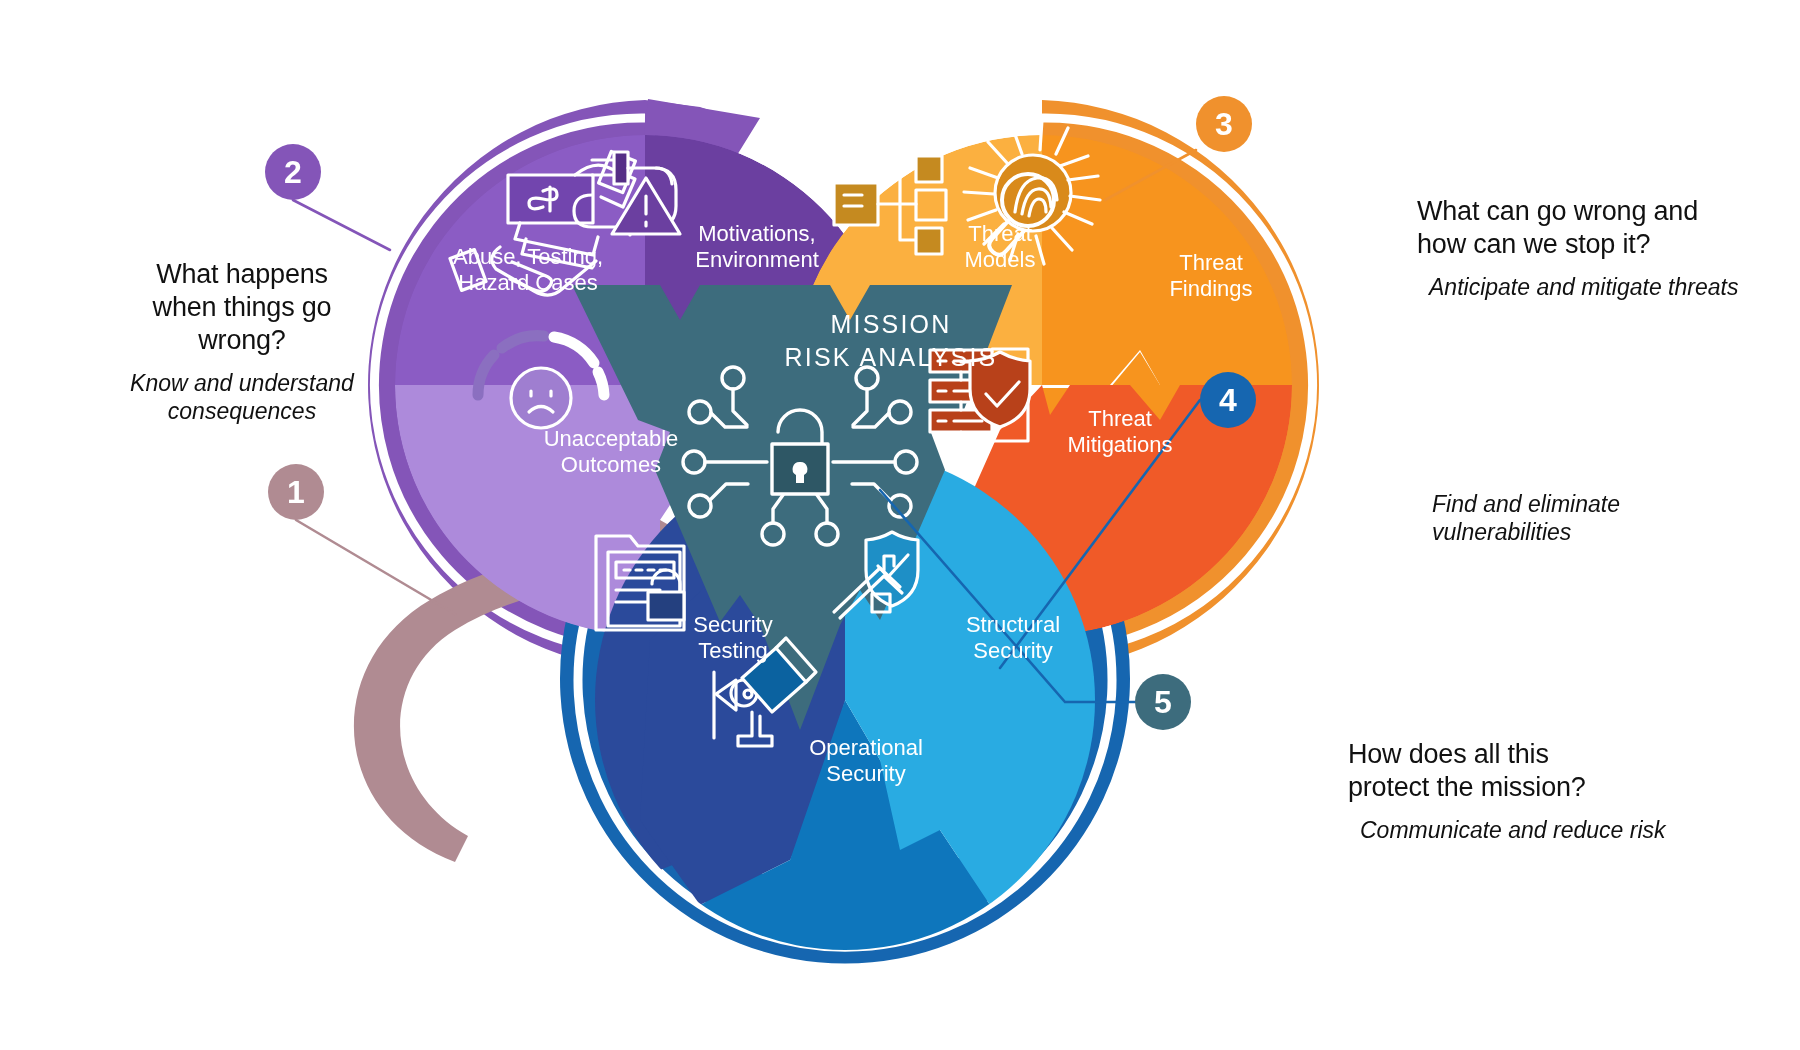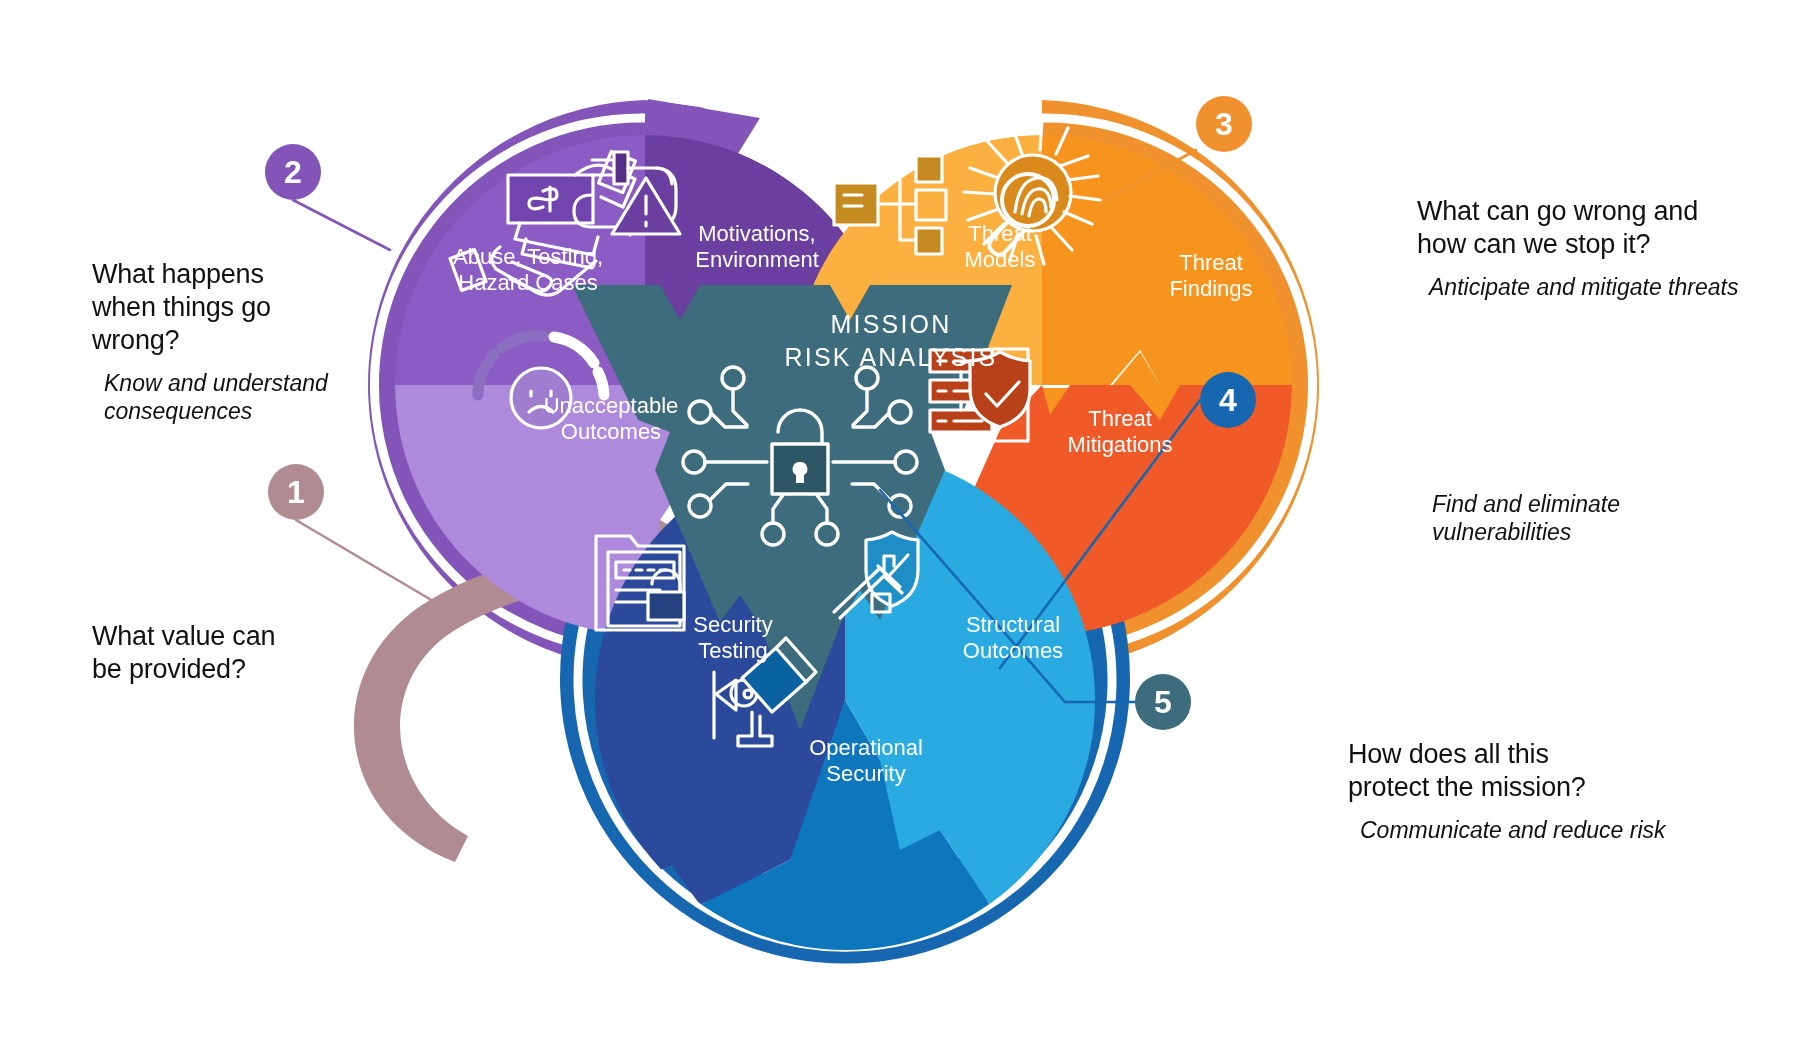--- a/index.html
+++ b/index.html
@@ -367,40 +367,40 @@
       <polyline points="1135,702 1065,702 880,490" stroke="#1666B0" stroke-width="2.6"></polyline>
     </g>
   </svg>
 
   <div class="wedge-label" style="left:528px; top:244px; width:220px;">Abuse, Testing,
 Hazard Cases</div>
 
   <div class="wedge-label" style="left:757px; top:221px; width:200px;">Motivations,
 Environment</div>
 
-  <div class="wedge-label" style="left:611px; top:393px; width:200px;">Unacceptable
+  <div class="wedge-label" style="left:611px; top:426px; width:200px;">Unacceptable
 Outcomes</div>
 
   <div class="wedge-label" style="left:1000px; top:221px; width:160px;">Threat
 Models</div>
 
   <div class="wedge-label" style="left:1211px; top:250px; width:160px;">Threat
 Findings</div>
 
   <div class="wedge-label" style="left:1120px; top:406px; width:190px;">Threat
 Mitigations</div>
 
   <div class="wedge-label" style="left:733px; top:612px; width:180px;">Security
 Testing</div>
 
   <div class="wedge-label" style="left:866px; top:735px; width:220px;">Operational
 Security</div>
 
   <div class="wedge-label" style="left:1013px; top:612px; width:190px;">Structural
-Outcomes</div>
+Security</div>
 
   <div class="center-label" style="left:891px; top:308px; width:330px;">MISSION
 RISK ANALYSIS</div>
 
   <div class="badge" style="left:268px; top:464px; background:#B08B92;">
     <span>1</span>
   </div>
 
   <div class="badge" style="left:265px; top:144px; background:#8455B8;">
     <span>2</span>
@@ -412,25 +412,23 @@
 
   <div class="badge" style="left:1200px; top:372px; background:#1666B0;">
     <span>4</span>
   </div>
 
   <div class="badge" style="left:1135px; top:674px; background:#3D6C7D;">
     <span>5</span>
   </div>
 
   <div class="callout c-left" style="left:92px; top:620px; width:300px;">
-    <div class="q">What value can
-be provided?</div>
-  </div>
-
-  <div class="callout c-left" style="left:92px; top:258px; width:300px;">
+  </div>
+
+  <div class="callout c-left" style="left:92px; top:258px; width:300px;text-align:center;">
     <div class="q">What happens
 when things go
 wrong?</div>
     <div class="sub">Know and understand
 consequences</div>
   </div>
 
   <div class="callout c-left" style="left:1417px; top:195px; width:380px;">
     <div class="q">What can go wrong and
 how can we stop it?</div>

